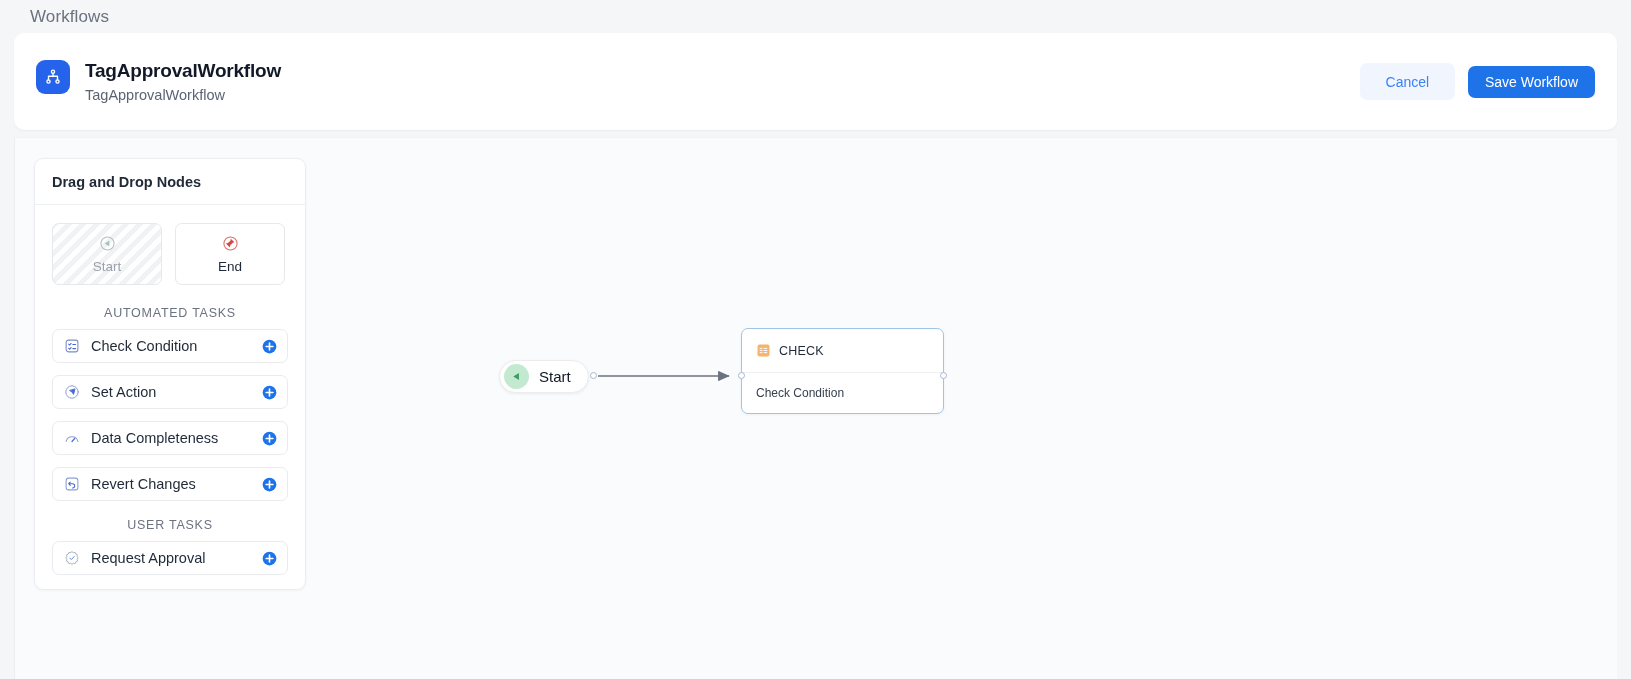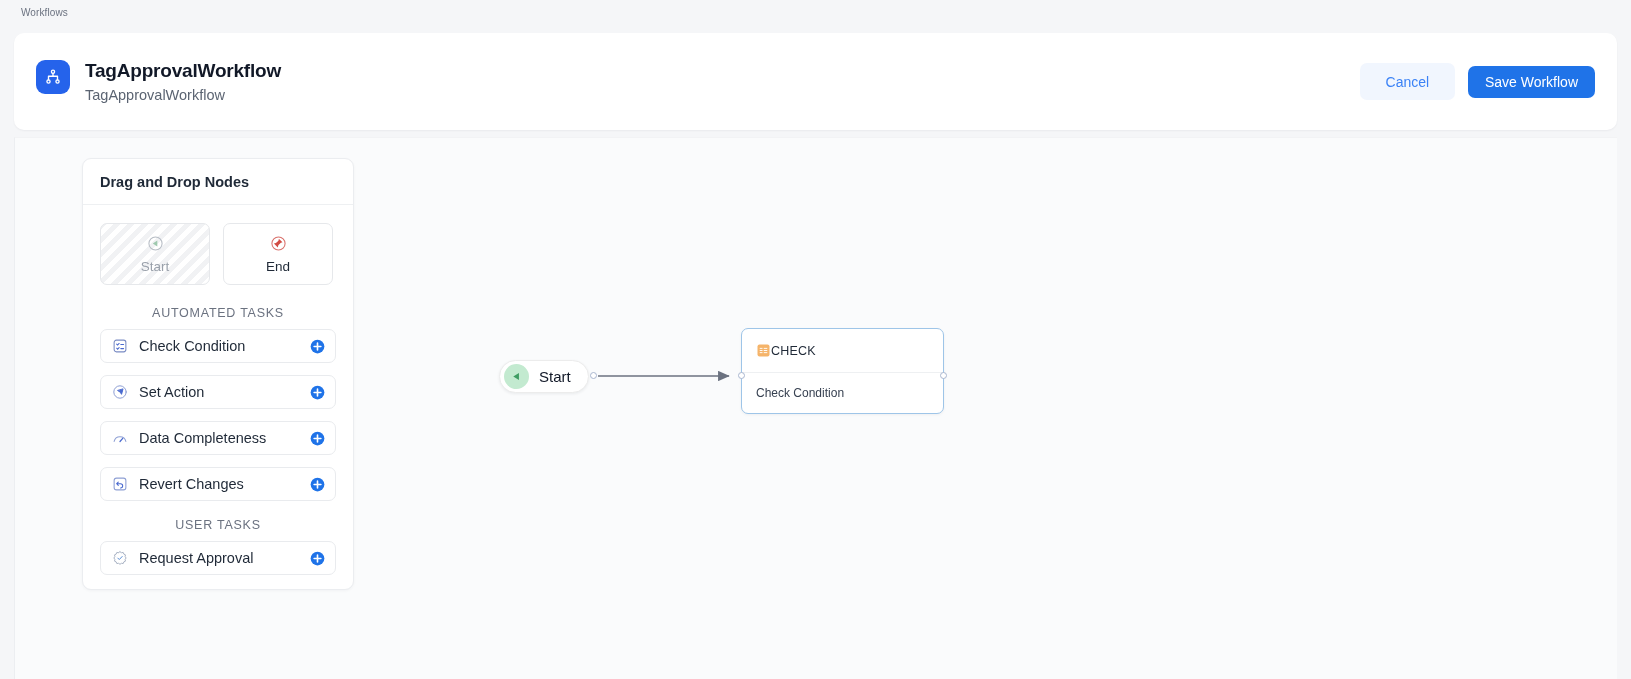--- a/index.html
+++ b/index.html
@@ -10,22 +10,22 @@
     font-family: "Liberation Sans", sans-serif;
     -webkit-font-smoothing: antialiased;
     overflow: hidden;
   }
 
   #app { position: relative; width: 1631px; height: 679px; }
 
   
   .breadcrumb {
     position: absolute;
-    left: 21px; top: 7px;
-    font-size: 10px;
+    left: 30px; top: 7px;
+    font-size: 17px;
     color: #6b7280;
     letter-spacing: 0.1px;
   }
 
   
   .header-card {
     position: absolute;
     left: 14px; top: 33px;
     width: 1603px; height: 97px;
     background: #ffffff;
@@ -89,21 +89,20 @@
   
   .palette {
     position: absolute;
     left: 19px; top: 20px;
     width: 272px;
     background: #ffffff;
     border: 1px solid #ebedf0;
     border-radius: 9px;
     box-shadow: 0 1px 3px rgba(16,24,40,0.04);
     padding-bottom: 14px;
-    margin-left: 48px;
   }
   .palette-header {
     padding: 15px 17px 14px 17px;
     border-bottom: 1px solid #eef0f2;
     font-size: 14.5px;
     font-weight: bold;
     color: #1f2937;
   }
   .terminal-row {
     display: flex;
@@ -215,20 +214,21 @@
     background: #ffffff;
     border: 1.3px solid #9ec5e8;
     border-radius: 7px;
     box-shadow: 0 1px 3px rgba(16,24,40,0.05);
     cursor: grab;
     overflow: hidden;
   }
   .check-head {
     height: 44px;
     display: flex; align-items: center;
+    gap: 8px;
     padding: 0 14px;
     border-bottom: 1px solid #eef0f2;
   }
   .check-type {
     font-size: 12.5px;
     color: #1f2937;
     letter-spacing: 0.2px;
   }
   .check-body {
     display: flex; align-items: center;

